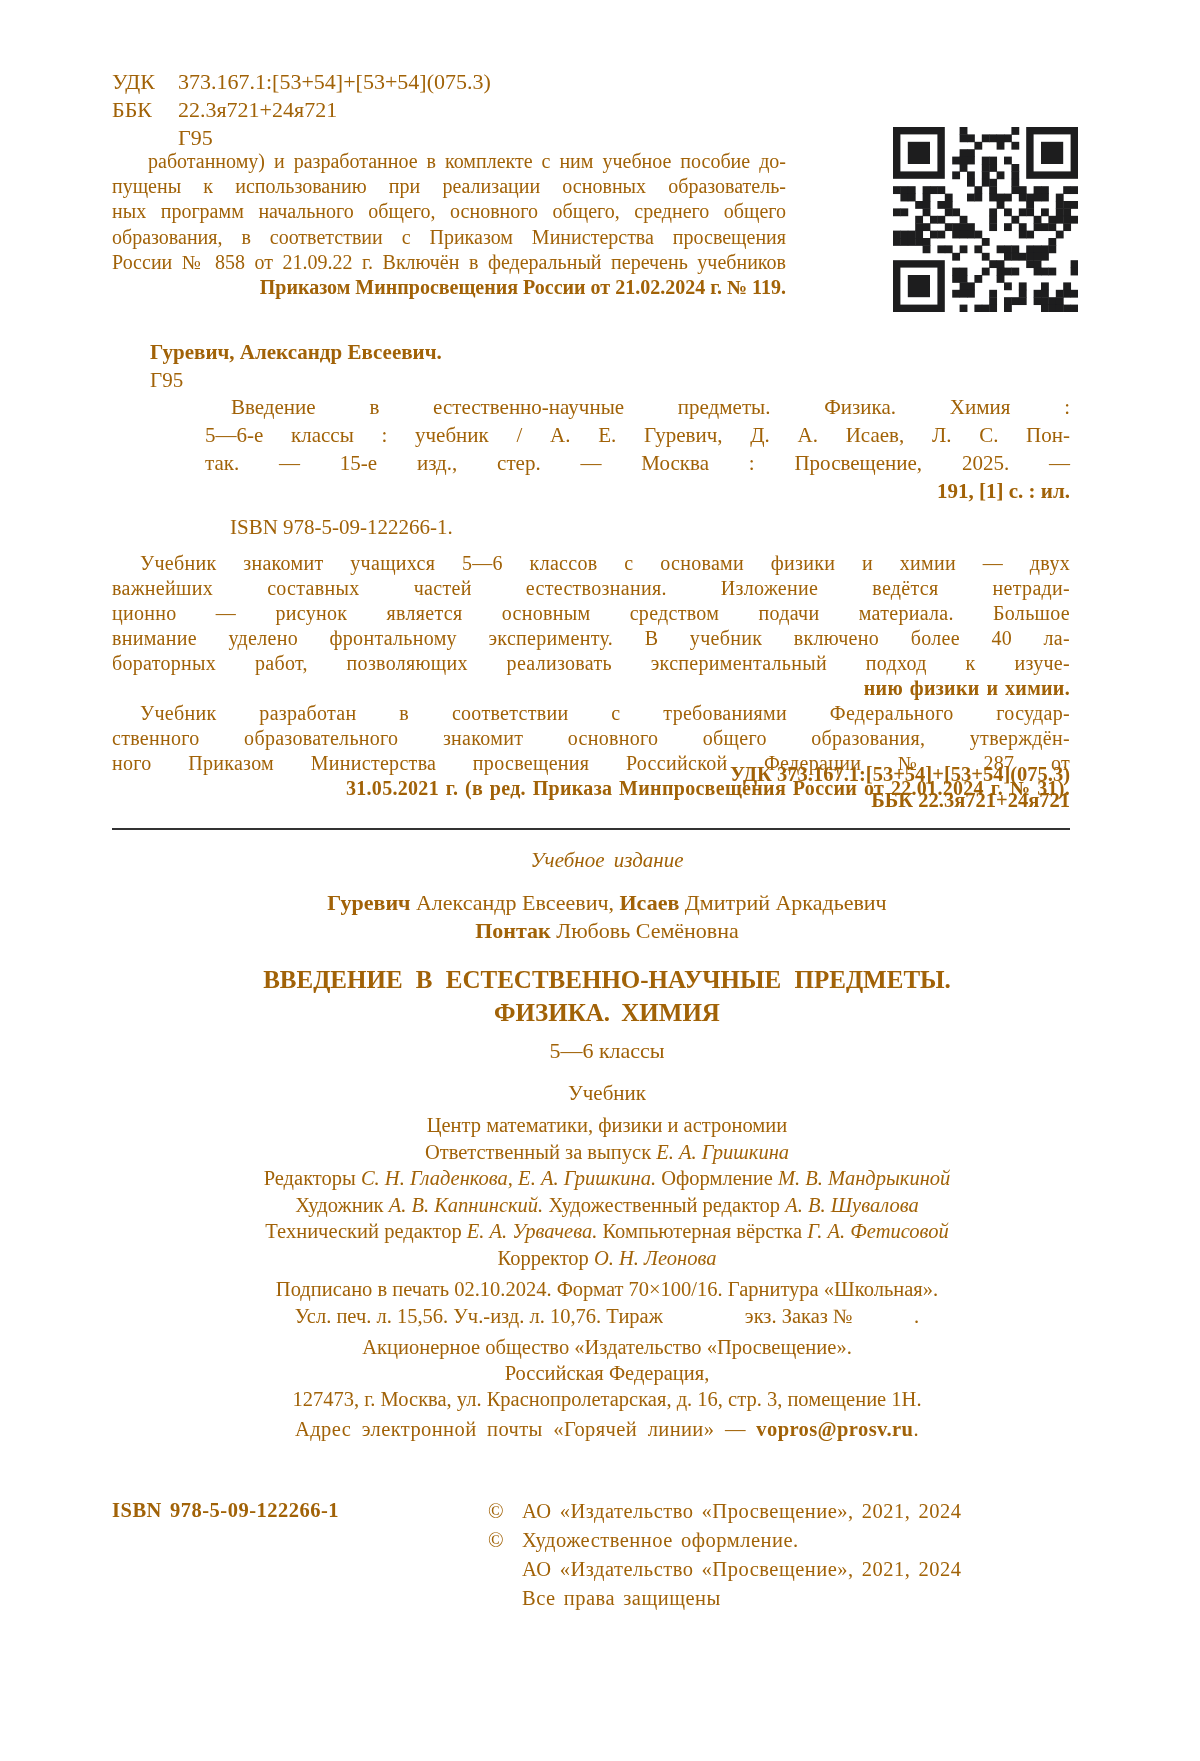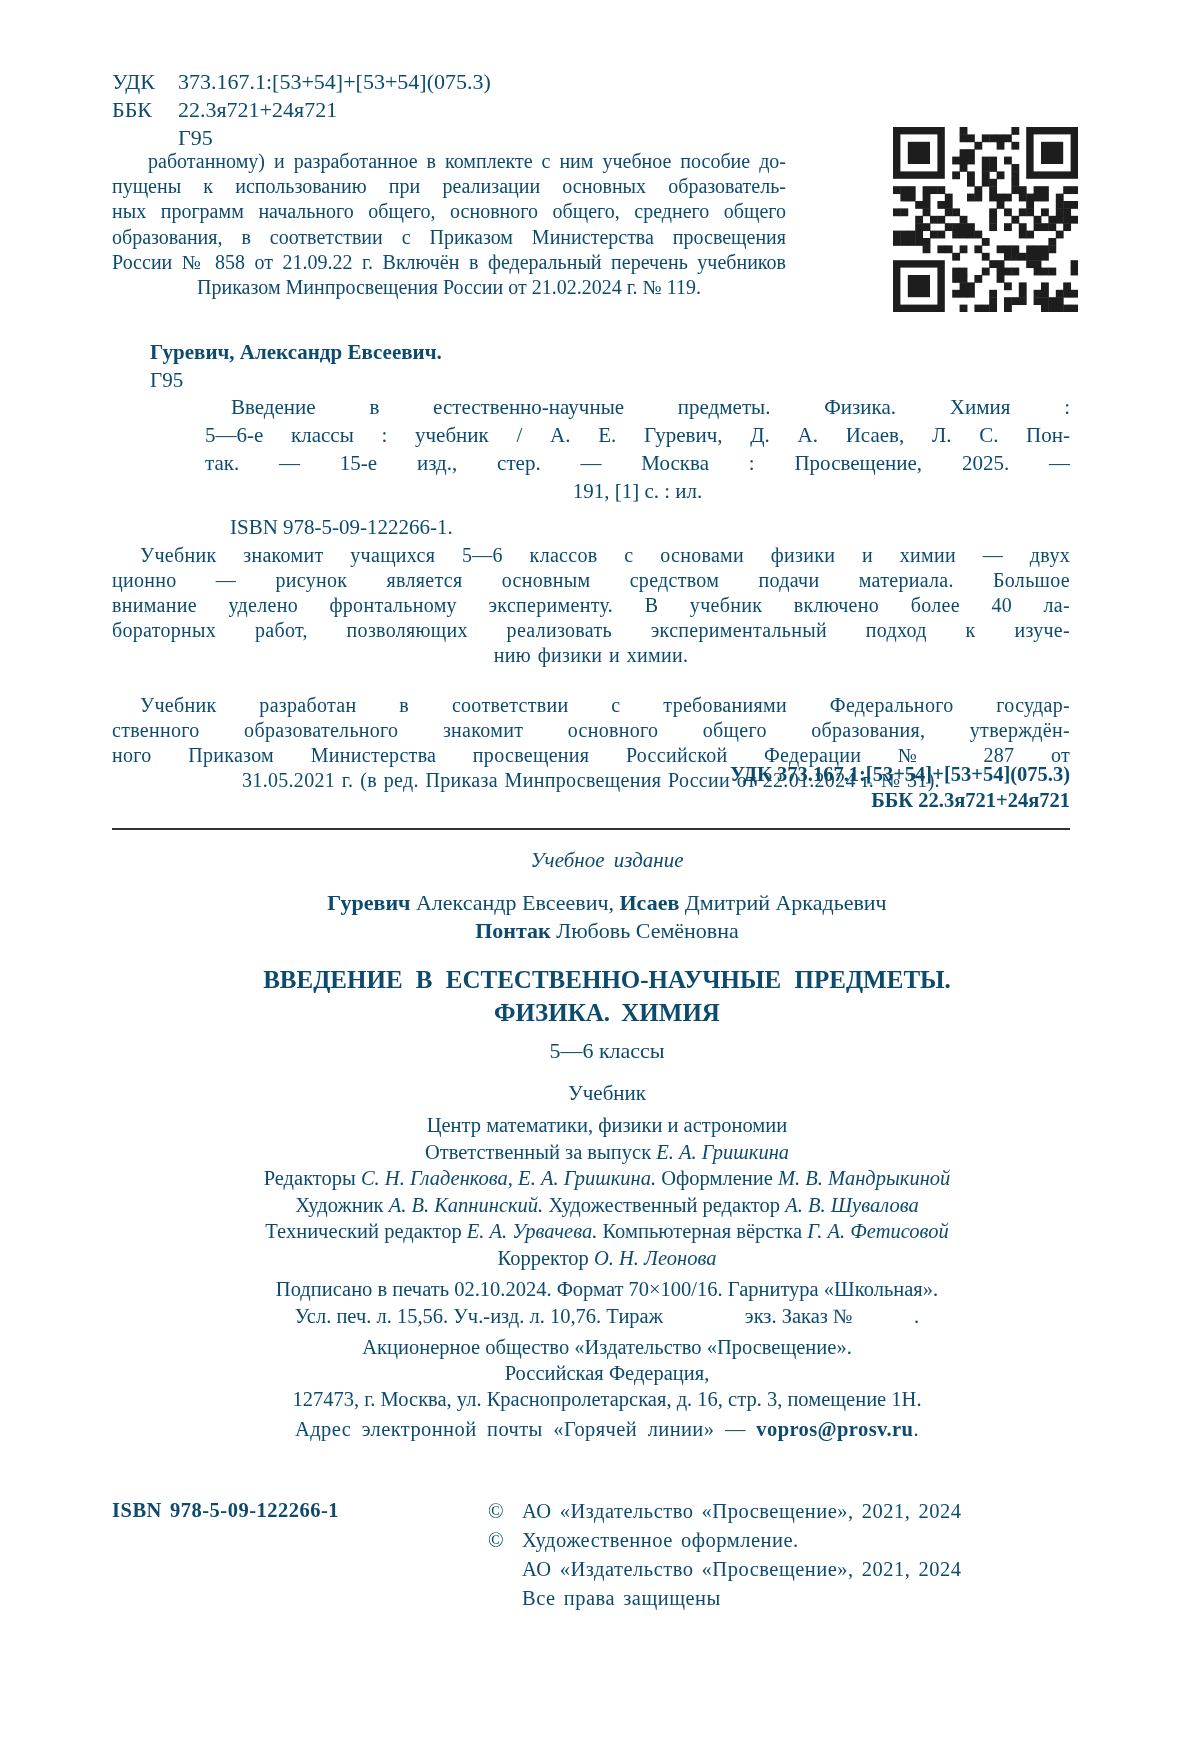--- a/index.html
+++ b/index.html
@@ -1,40 +1,40 @@
 <!DOCTYPE html>
 <html><head>
 <meta charset="utf-8">
 <style>
   html,body{margin:0;padding:0;background:#ffffff;}
   .page{
     position:relative;width:1200px;height:1761px;background:#fff;overflow:hidden;
-    font-family:"Liberation Serif","DejaVu Serif",serif;color:#0c4a6e;
+    font-family:"Liberation Serif","DejaVu Serif",serif;color:#a16207;
   }
   
   .top-codes{position:absolute;left:112px;top:68px;font-size:22px;line-height:28px;}
   .top-codes .row{display:flex;}
   .top-codes .lbl{width:66px;}
   
   .admission{position:absolute;left:112px;top:149px;width:674px;font-size:20px;line-height:25.2px;}
   .justified > div.jl{text-align:justify;text-align-last:justify;}
-  .justified > div.ll{text-align:center;}
+  .justified > div.ll{text-align:right;font-weight:bold;}
   .admission > div:first-child{text-indent:36px;}
   
   .qr{position:absolute;left:893px;top:127px;width:185px;height:185px;}
   .qr svg{display:block;fill:#1d1d1e;}
   
   .bib{position:absolute;left:150px;top:338px;width:920px;font-size:21px;line-height:28px;}
   .bib-code{position:absolute;left:0;top:28px;}
   .bib-author{font-weight:bold;}
   .bib-lines{margin-left:55px;width:865px;margin-top:27px;}
   .bib-lines > div:first-child{text-indent:26px;}
   .bib-isbn{margin-left:80px;margin-top:8px;}
   
-  .annot{position:absolute;left:112px;width:958px;font-size:20px;line-height:25px;letter-spacing:0.3px;word-spacing:1.5px;}
+  .annot{position:absolute;left:112px;width:958px;font-size:20px;line-height:25px;letter-spacing:0.3px;word-spacing:1.5px;margin-top:8px;}
   .annot > div:first-child{text-indent:28px;}
   .annot1{top:543px;}
   .annot2{top:693px;}
   
   .bottom-codes{position:absolute;right:130px;top:761px;text-align:right;font-weight:bold;font-size:20.5px;line-height:26px;}
   
   .divider{position:absolute;left:112px;top:828px;width:958px;border-top:2px solid #323233;}
   
   .cblock{position:absolute;left:128px;width:958px;text-align:center;}
   .ed-kind{top:848px;font-size:21px;font-style:italic;word-spacing:4px;}
@@ -304,20 +304,21 @@
         <div class="jl">Введение в естественно-научные предметы. Физика. Химия :</div>
         <div class="jl">5—6-е классы : учебник / А. Е. Гуревич, Д. А. Исаев, Л. С. Пон-</div>
         <div class="jl">так. — 15-е изд., стер. — Москва : Просвещение, 2025. —</div>
         <div class="ll">191, [1] с. : ил.</div>
       </div>
     <div class="bib-isbn">ISBN 978-5-09-122266-1.</div>
   </div>
 
   <div class="annot annot1 justified">
       <div class="jl">Учебник знакомит учащихся 5—6 классов с основами физики и химии — двух</div>
+      <div class="jl">важнейших составных частей естествознания. Изложение ведётся нетради-</div>
       <div class="jl">ционно — рисунок является основным средством подачи материала. Большое</div>
       <div class="jl">внимание уделено фронтальному эксперименту. В учебник включено более 40 ла-</div>
       <div class="jl">бораторных работ, позволяющих реализовать экспериментальный подход к изуче-</div>
       <div class="ll">нию физики и химии.</div>
     </div>
   <div class="annot annot2 justified">
       <div class="jl">Учебник разработан в соответствии с требованиями Федерального государ-</div>
       <div class="jl">ственного образовательного знакомит основного общего образования, утверждён-</div>
       <div class="jl">ного Приказом Министерства просвещения Российской Федерации № 287 от</div>
       <div class="ll">31.05.2021 г. (в ред. Приказа Минпросвещения России от 22.01.2024 г. № 31).</div>

